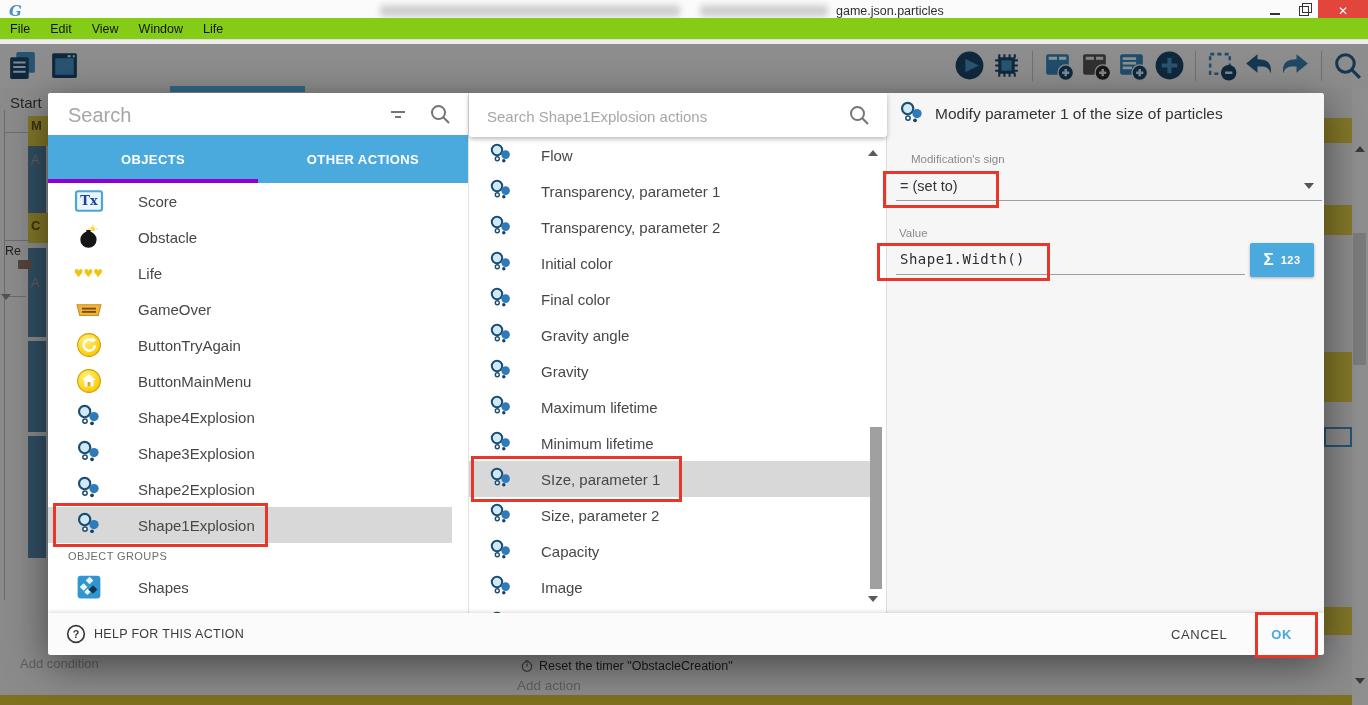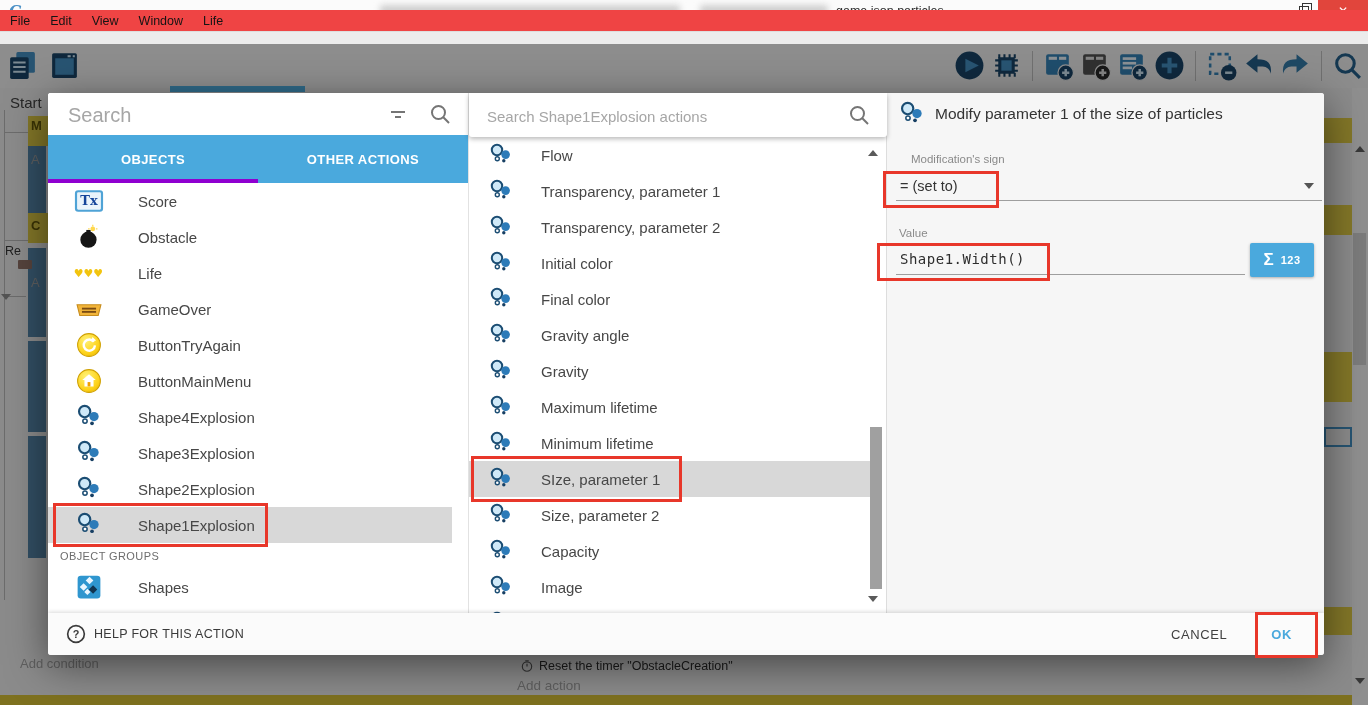--- a/index.html
+++ b/index.html
@@ -11,21 +11,21 @@
   .logo{position:absolute;left:9px;top:2px;font:italic bold 15px "DejaVu Serif",serif;color:#4a90c6;}
   .blurblob{position:absolute;top:5px;height:12px;background:#cfcfcf;filter:blur(3px);border-radius:3px;}
   .b1{left:380px;width:300px;} .b2{left:700px;width:128px;}
   .wtitle{position:absolute;left:836px;top:4px;font-size:12.5px;color:#2e2e2e;white-space:nowrap;}
   .winbtns{position:absolute;right:0;top:0;height:22px;display:flex;}
   .wb{width:29px;height:22px;display:flex;align-items:center;justify-content:center;color:#333;}
   .minbar{display:block;width:10px;height:2px;background:#333;margin-top:6px;}
   .restore-glyph{position:relative;display:block;width:8px;height:8px;border:1px solid #333;background:#fbfbfb;}
   .restore-glyph::before{content:"";position:absolute;left:2px;top:-4px;width:8px;height:8px;border:1px solid #333;}
   .wb.close{width:50px;background:#e1453c;color:#fff;font-size:12px;}
-  .menubar{position:absolute;top:10px;left:0;right:0;height:22px;background:#ef4444;display:flex;
+  .menubar{position:absolute;top:18px;left:0;right:0;height:22px;background:#84cc16;display:flex;
            align-items:center;border-bottom:1px solid #dedede;box-sizing:border-box;z-index:6;}
   .menu-item{padding:0 10px;font-size:12.5px;color:#141414;}
 
   
   .appbg{position:absolute;top:44px;left:0;right:0;bottom:0;background:#ececec;}
   .toolbar{position:absolute;top:0;left:0;right:0;height:44px;background:#f0f0f0;}
   .tb-left{position:absolute;left:6px;top:5px;display:flex;gap:9px;}
   .tb-right{position:absolute;right:4px;top:5px;display:flex;gap:4px;align-items:center;}
   .tb-btn{width:33px;height:33px;}
   .tb-btn .icn, .tb-btn svg{width:100%;height:100%;display:block;}
@@ -78,21 +78,21 @@
   .icn svg{width:100%;height:100%;display:block;}
   .tabs{position:absolute;left:0;top:42px;width:420px;height:48px;background:#4aa9dd;display:flex;}
   .tab{flex:1;display:flex;align-items:center;justify-content:center;color:#fff;font-weight:bold;
        font-size:13px;letter-spacing:.4px;}
   .tab-underline{position:absolute;left:0;top:86px;width:210px;height:4px;background:#8f00d0;}
   .obj-list{position:absolute;left:0;top:90px;width:420px;height:430px;overflow:hidden;background:#fff;}
   .lrow{height:36px;display:flex;align-items:center;padding-left:20px;width:404px;box-sizing:border-box;}
   .lrow.sel{background:#d8d8d8;}
   .lrow .icn{width:42px;height:26px;flex:none;}
   .lbl{margin-left:28px;font-size:15px;color:#474747;white-space:nowrap;}
-  .sect{height:26px;display:flex;align-items:center;padding-left:12px;font-size:11px;color:#6d6d6d;letter-spacing:.4px;}
+  .sect{height:26px;display:flex;align-items:center;padding-left:20px;font-size:11px;color:#6d6d6d;letter-spacing:.4px;}
   .sb-thumb{position:absolute;background:#c6c6c6;}
   .left-up{position:absolute;left:449px;top:95px;} .left-down{position:absolute;left:449px;top:505px;}
   .left-thumb{left:451px;top:230px;width:12px;height:132px;}
 
   .col-mid{position:absolute;left:420px;top:0;width:418px;height:520px;background:#fff;
            border-left:1px solid #e2e2e2;box-sizing:border-box;}
   .mid-search{position:absolute;left:0;top:0;width:418px;height:44px;background:#fff;
               box-shadow:0 2px 5px rgba(0,0,0,.28);border-radius:0 0 3px 3px;z-index:2;}
   .mid-search input{position:absolute;left:16px;top:9px;width:330px;height:26px;border:none;outline:none;
                     font-size:15px;color:#444;background:transparent;font-family:"Liberation Sans",sans-serif;}

